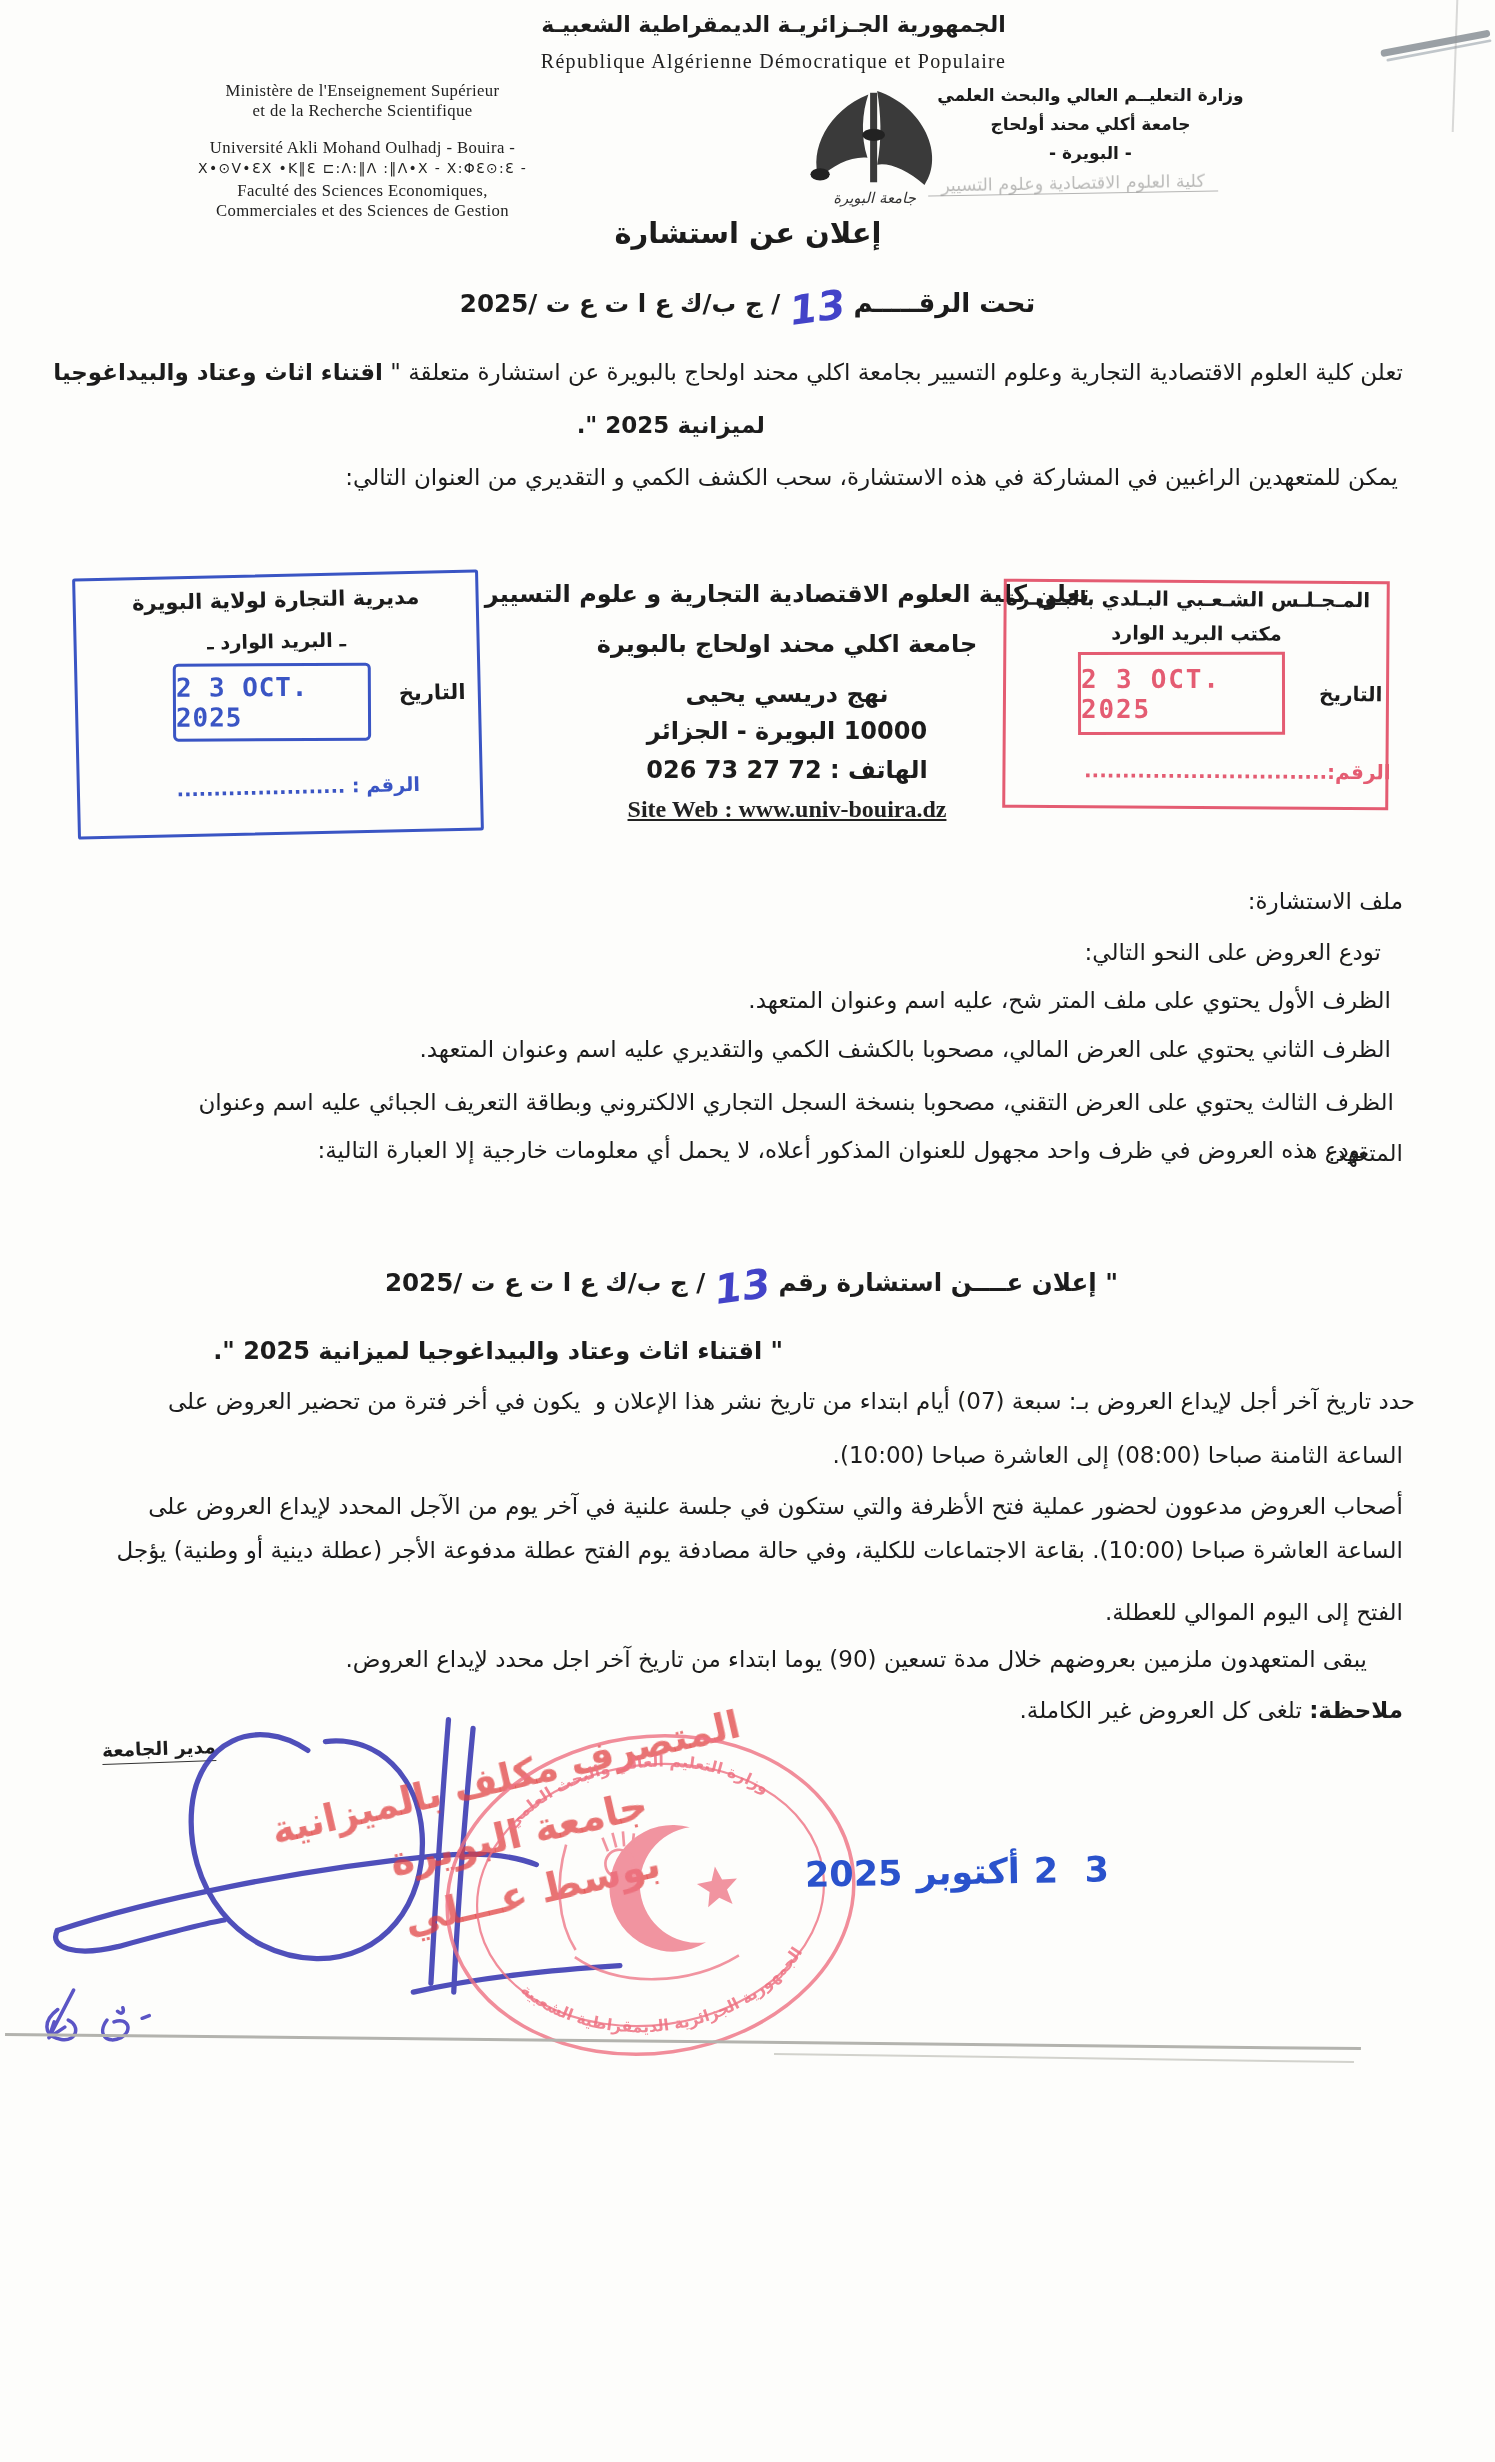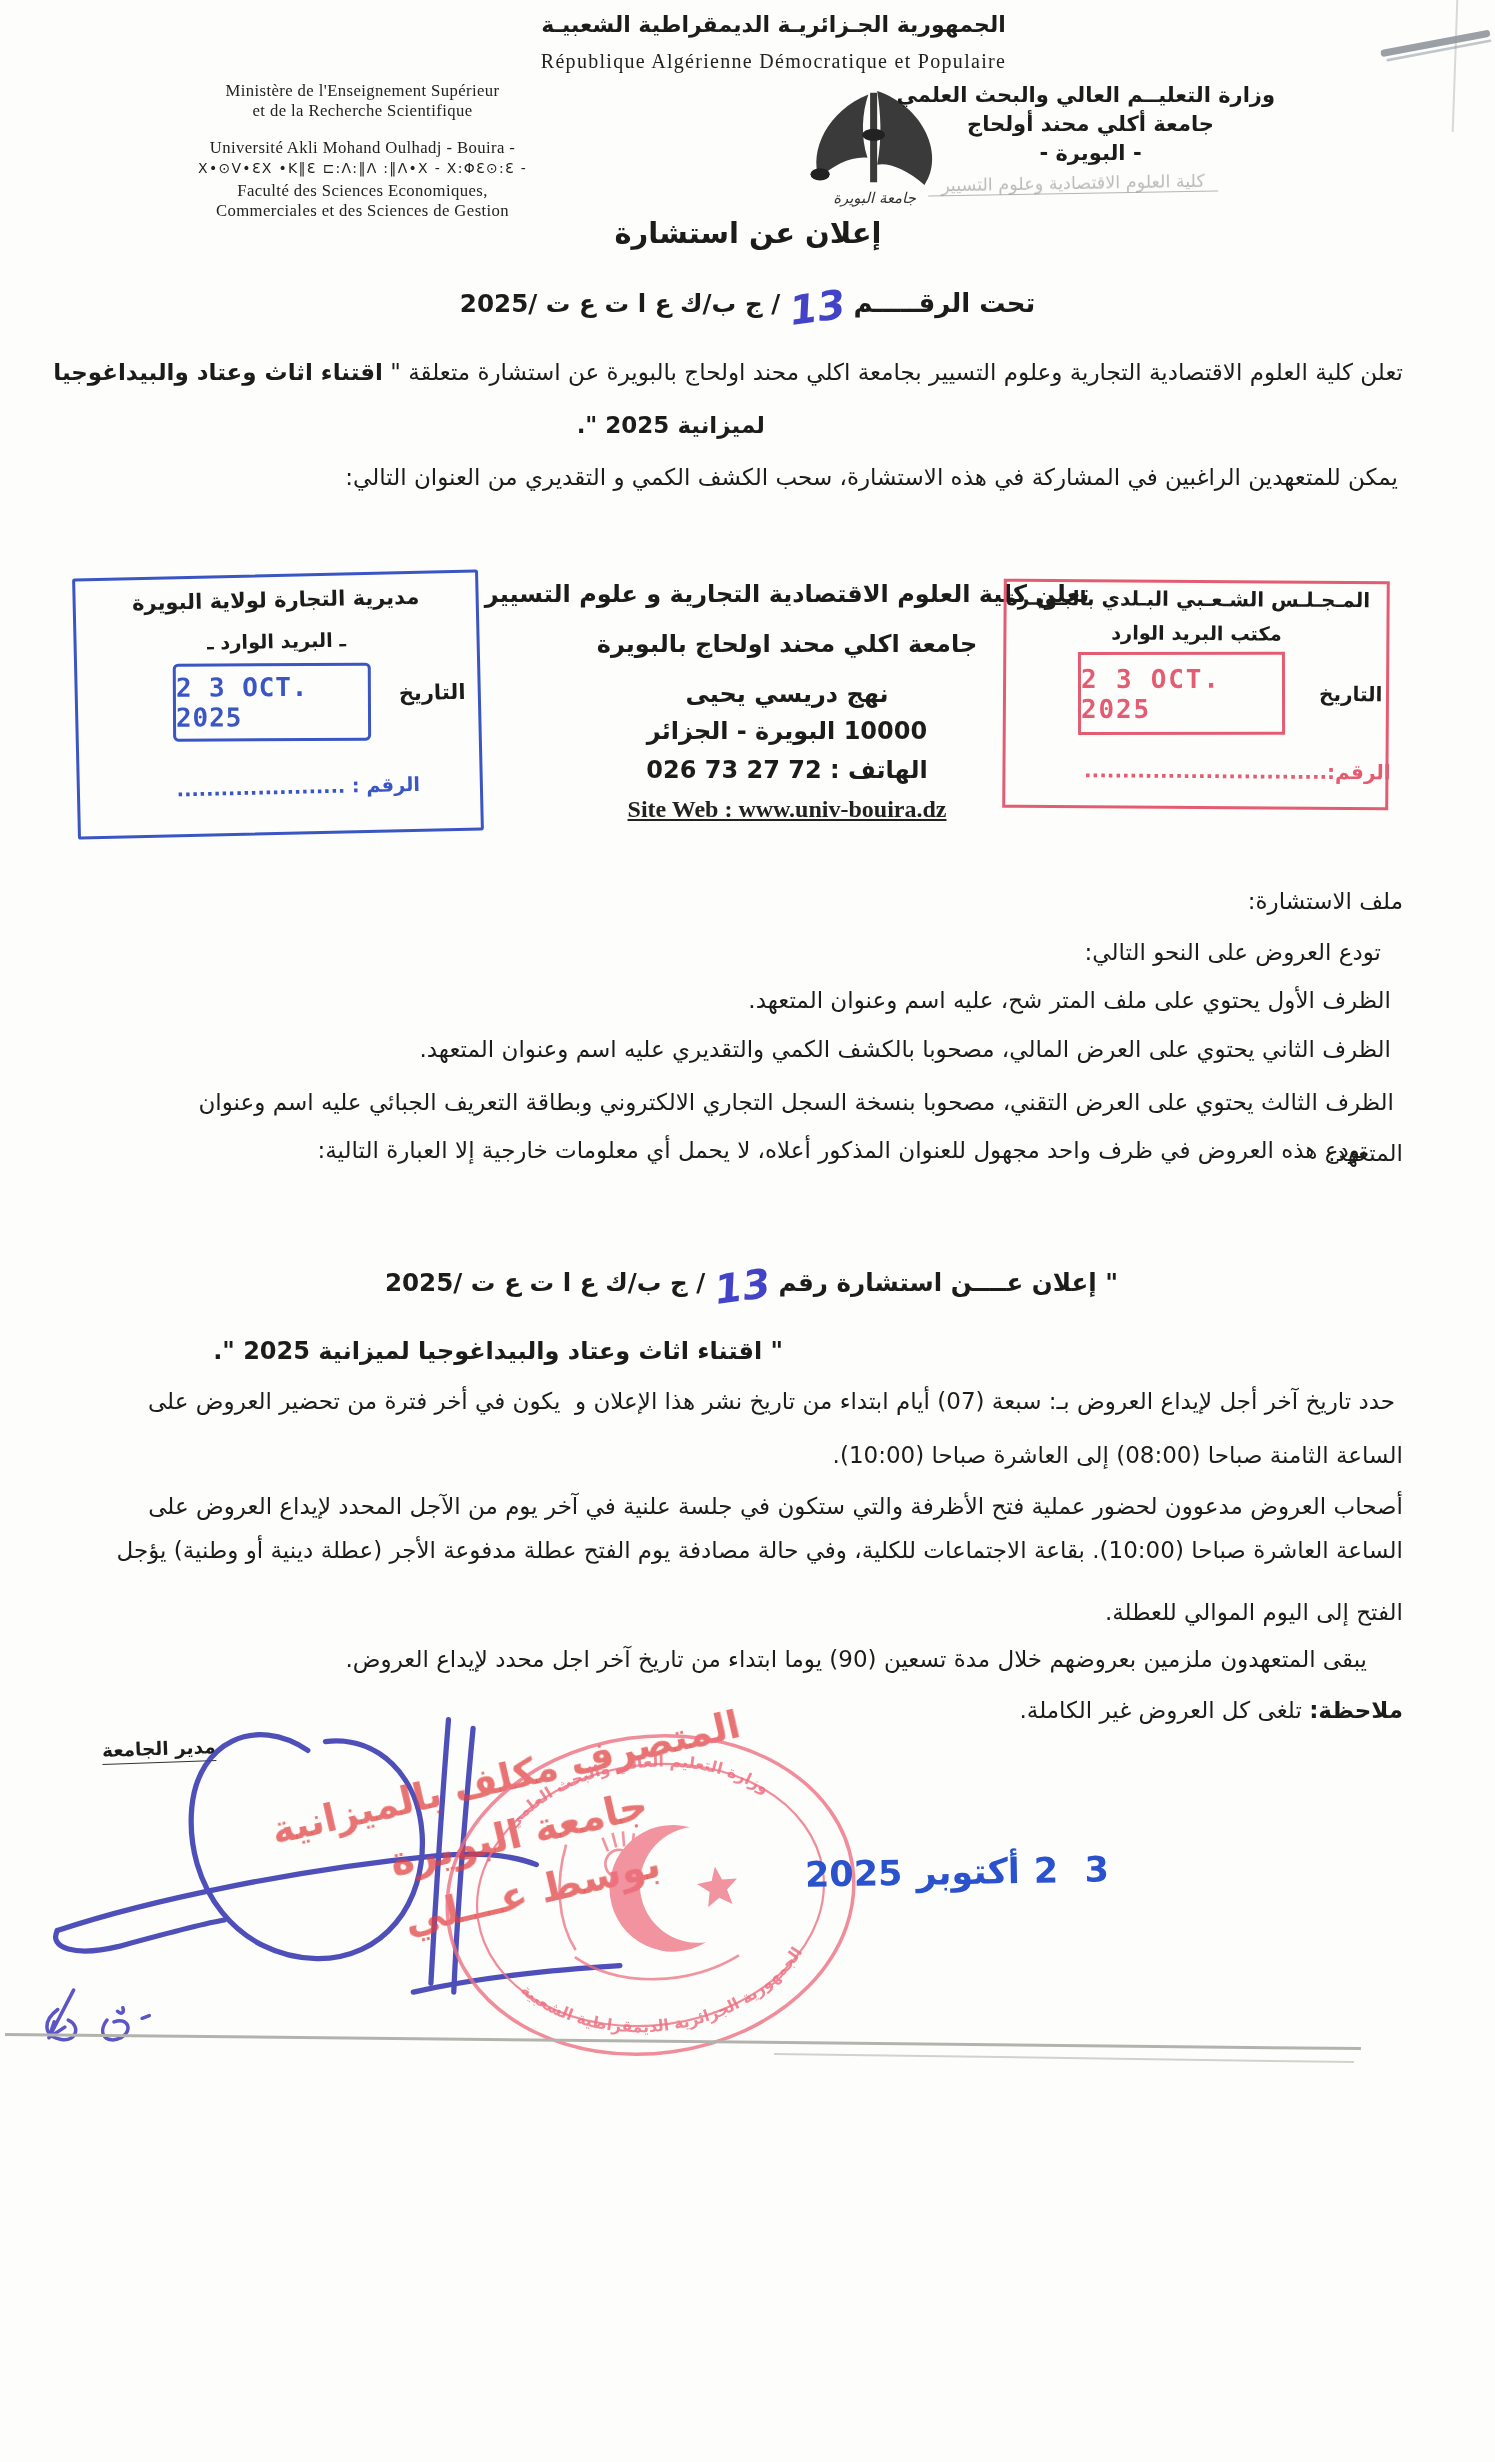--- a/index.html
+++ b/index.html
@@ -8,21 +8,21 @@
   .abs{position:absolute;}
   .ar{direction:rtl;font-family:"DejaVu Sans",sans-serif;white-space:nowrap;color:#1c1c1c;}
   .fr{font-family:"Liberation Serif",serif;color:#222;}
   .center{text-align:center;}
   .b{font-weight:bold;}
   
   .republic-ar{left:378px;top:12.3px;width:791px;font-size:22px;font-weight:bold;letter-spacing:0.9px;}
   .republic-fr{left:378px;top:50px;width:791px;font-size:20px;letter-spacing:1.3px;}
   .hleft{left:167px;top:81px;width:391px;font-size:16.7px;line-height:20px;letter-spacing:0.4px;}
   .hleft .tif{font-size:14px;letter-spacing:1.3px;font-family:"DejaVu Sans",sans-serif;}
-  .hright{left:906px;top:81px;width:369px;font-size:21px;line-height:29px;font-weight:bold;}
+  .hright{left:906px;top:81px;width:369px;font-size:17px;line-height:29px;font-weight:bold;}
   .faint-line{left:928px;top:173px;width:290px;font-size:17.6px;color:rgba(60,60,60,.35);
               filter:blur(0.4px);border-bottom:1.8px solid rgba(90,90,90,.45);transform:rotate(-1deg);}
   
   .doc-title{left:374px;top:216px;width:748px;font-size:29px;font-weight:bold;}
   .ref-line{left:352px;top:280px;width:791px;display:flex;direction:rtl;justify-content:center;
             align-items:center;gap:8.8px;}
   .ref-line .lbl{font-size:26px;font-weight:bold;}
   .ref-line .code{font-size:24.6px;font-weight:bold;}
   .hand-blue{color:#4343c8;font-size:40px;font-weight:bold;transform:rotate(-8deg) translateY(4.4px);
              font-style:italic;display:inline-block;}
@@ -165,21 +165,21 @@
   <div class="abs ar body-line" style="right:92px;top:1140px;">المتعهد.</div>
   <div class="abs ar body-line" style="right:128px;top:1137px;">تودع هذه العروض في ظرف واحد مجهول للعنوان المذكور أعلاه، لا يحمل أي معلومات خارجية إلا العبارة التالية:</div>
 
   <div class="abs quote-ref">
     <span class="ar lbl">" إعلان عــــن استشارة رقم</span>
     <span class="hand-blue">13</span>
     <span class="ar code">/ ج ب/ك ع ا ت ع ت /2025</span>
   </div>
   <div class="abs ar b" style="right:712px;top:1337px;font-size:24px;">" اقتناء اثاث وعتاد والبيداغوجيا لميزانية 2025 ".</div>
 
-  <div class="abs ar body-line" style="right:100px;top:1388px;">حدد تاريخ آخر أجل لإيداع العروض بـ: سبعة (07) أيام ابتداء من تاريخ نشر هذا الإعلان و &nbsp;يكون في أخر فترة من تحضير العروض على</div>
+  <div class="abs ar body-line" style="right:80px;top:1388px;">حدد تاريخ آخر أجل لإيداع العروض بـ: سبعة (07) أيام ابتداء من تاريخ نشر هذا الإعلان و &nbsp;يكون في أخر فترة من تحضير العروض على</div>
   <div class="abs ar body-line" style="right:92px;top:1442px;">الساعة الثامنة صباحا (08:00) إلى العاشرة صباحا (10:00).</div>
   <div class="abs ar body-line" style="right:92px;top:1493px;">أصحاب العروض مدعوون لحضور عملية فتح الأظرفة والتي ستكون في جلسة علنية في آخر يوم من الآجل المحدد لإيداع العروض على</div>
   <div class="abs ar body-line" style="right:92px;top:1537px;">الساعة العاشرة صباحا (10:00). بقاعة الاجتماعات للكلية، وفي حالة مصادفة يوم الفتح عطلة مدفوعة الأجر (عطلة دينية أو وطنية) يؤجل</div>
   <div class="abs ar body-line" style="right:92px;top:1599px;">الفتح إلى اليوم الموالي للعطلة.</div>
   <div class="abs ar body-line" style="right:128px;top:1646px;">يبقى المتعهدون ملزمين بعروضهم خلال مدة تسعين (90) يوما ابتداء من تاريخ آخر اجل محدد لإيداع العروض.</div>
   <div class="abs ar body-line" style="right:92px;top:1697px;">
     <span class="b">ملاحظة:</span><span> تلغى كل العروض غير الكاملة.</span>
   </div>
 
   <div class="abs ar director">مدير الجامعة</div>

